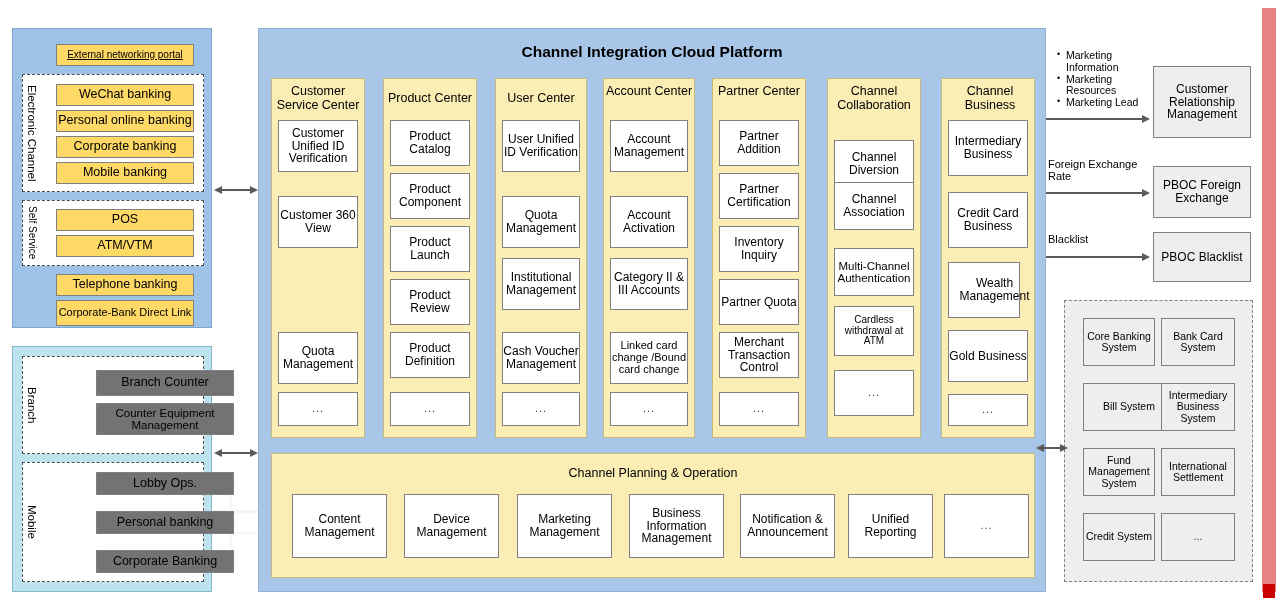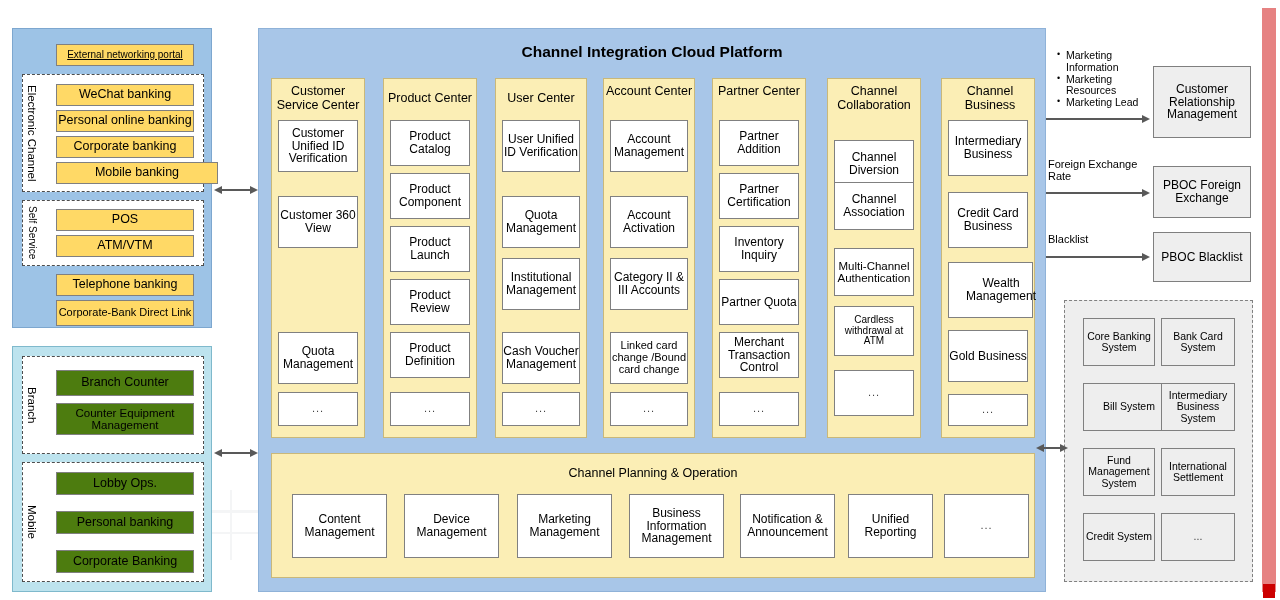--- a/index.html
+++ b/index.html
@@ -20,21 +20,21 @@
       justify-content:center;text-align:center;line-height:1.08;}
 
   
   .panel-blue{background:#9dc3e6;border:1px solid #7da7cf;}
   .panel-cyan{background:#bde3ee;border:1px solid #7fb9cc;}
   .dashgroup{border:1.6px dashed #4d4d4d;background:#ffffff;box-sizing:border-box;position:absolute;}
   .vlabel{position:absolute;writing-mode:vertical-rl;text-orientation:mixed;
     font-size:11.5px;color:#000;display:flex;align-items:center;justify-content:center;}
 
   .yellowchip{background:#ffd966;border:1.3px solid #808080;font-size:12.5px;color:#000;}
-  .greenchip{background:#4d7c0f;border:1.3px solid #808080;font-size:12.5px;color:#000;}
+  .greenchip{background:#737373;border:1.3px solid #808080;font-size:12.5px;color:#000;margin-left:40px;}
 
   
   .platform{background:#a8c6e8;border:1px solid #8fb2d8;}
   .platform-title{position:absolute;width:100%;text-align:center;font-weight:bold;
     font-size:15.5px;color:#000;}
   .col{background:#fbeeb5;border:1.3px solid #c9b87a;}
   .col-head{position:absolute;width:100%;text-align:center;font-size:12.5px;color:#000;
     line-height:1.08;}
   .cell{background:#ffffff;border:1.3px solid #808080;font-size:12px;color:#000;}
   .cell.small{font-size:8.6px;line-height:1.12;}
@@ -80,21 +80,21 @@
   <div class="bx panel-blue" style="left:12px;top:28px;width:200px;height:300px;"></div>
 
   <div class="bx yellowchip" style="left:56px;top:44px;width:138px;height:22px;font-size:10px;text-decoration:underline;">External networking portal</div>
 
   <div class="dashgroup" style="left:22px;top:74px;width:182px;height:118px;"></div>
   <div class="vlabel" style="left:24px;top:74px;width:16px;height:118px;">Electronic Channel</div>
 
   <div class="bx yellowchip" style="left:56px;top:84px;width:138px;height:22px;">WeChat banking</div>
   <div class="bx yellowchip" style="left:56px;top:110px;width:138px;height:22px;">Personal online banking</div>
   <div class="bx yellowchip" style="left:56px;top:136px;width:138px;height:22px;">Corporate banking</div>
-  <div class="bx yellowchip" style="left:56px;top:162px;width:162px;height:22px;">Mobile banking</div>
+  <div class="bx yellowchip" style="left:56px;top:162px;width:138px;height:22px;">Mobile banking</div>
 
   <div class="dashgroup" style="left:22px;top:200px;width:182px;height:66px;"></div>
   <div class="vlabel" style="left:24px;top:200px;width:16px;height:66px;font-size:10px;">Self Service</div>
 
   <div class="bx yellowchip" style="left:56px;top:209px;width:138px;height:22px;">POS</div>
   <div class="bx yellowchip" style="left:56px;top:235px;width:138px;height:22px;">ATM/VTM</div>
 
   <div class="bx yellowchip" style="left:56px;top:274px;width:138px;height:22px;">Telephone banking</div>
   <div class="bx yellowchip" style="left:56px;top:300px;width:138px;height:26px;font-size:11px;">Corporate-Bank Direct Link</div>
 
@@ -171,21 +171,21 @@
   <div class="bx cell" style="left:834px;top:140px;width:80px;height:48px;">Channel Diversion</div>
   <div class="bx cell" style="left:834px;top:182px;width:80px;height:48px;">Channel Association</div>
   <div class="bx cell" style="left:834px;top:248px;width:80px;height:48px;font-size:11.5px;">Multi-Channel Authentication</div>
   <div class="bx cell" style="left:834px;top:306px;width:80px;height:50px;font-size:10px;">Cardless withdrawal at ATM</div>
   <div class="bx cell dots" style="left:834px;top:370px;width:80px;height:46px;">...</div>
 
   <div class="bx col" style="left:941px;top:78px;width:94px;height:360px;"></div>
   <div class="col-head" style="left:941px;top:85px;width:98px;">Channel Business</div>
   <div class="bx cell" style="left:948px;top:120px;width:80px;height:56px;">Intermediary Business</div>
   <div class="bx cell" style="left:948px;top:192px;width:80px;height:56px;">Credit Card Business</div>
-  <div class="bx cell" style="left:948px;top:262px;width:85px;height:56px;padding-left:21px;">Wealth Management</div>
+  <div class="bx cell" style="left:948px;top:262px;width:72px;height:56px;padding-left:21px;">Wealth Management</div>
   <div class="bx cell" style="left:948px;top:330px;width:80px;height:52px;">Gold Business</div>
   <div class="bx cell dots" style="left:948px;top:394px;width:80px;height:32px;">...</div>
 
   <div class="bx cpo" style="left:271px;top:453px;width:764px;height:125px;"></div>
   <div class="cpo-title" style="left:271px;top:466px;width:764px;">Channel Planning &amp; Operation</div>
   <div class="bx cell" style="left:292px;top:494px;width:95px;height:64px;">Content Management</div>
   <div class="bx cell" style="left:404px;top:494px;width:95px;height:64px;">Device Management</div>
   <div class="bx cell" style="left:517px;top:494px;width:95px;height:64px;">Marketing Management</div>
   <div class="bx cell" style="left:629px;top:494px;width:95px;height:64px;">Business Information Management</div>
   <div class="bx cell" style="left:740px;top:494px;width:95px;height:64px;">Notification &amp; Announcement</div>

